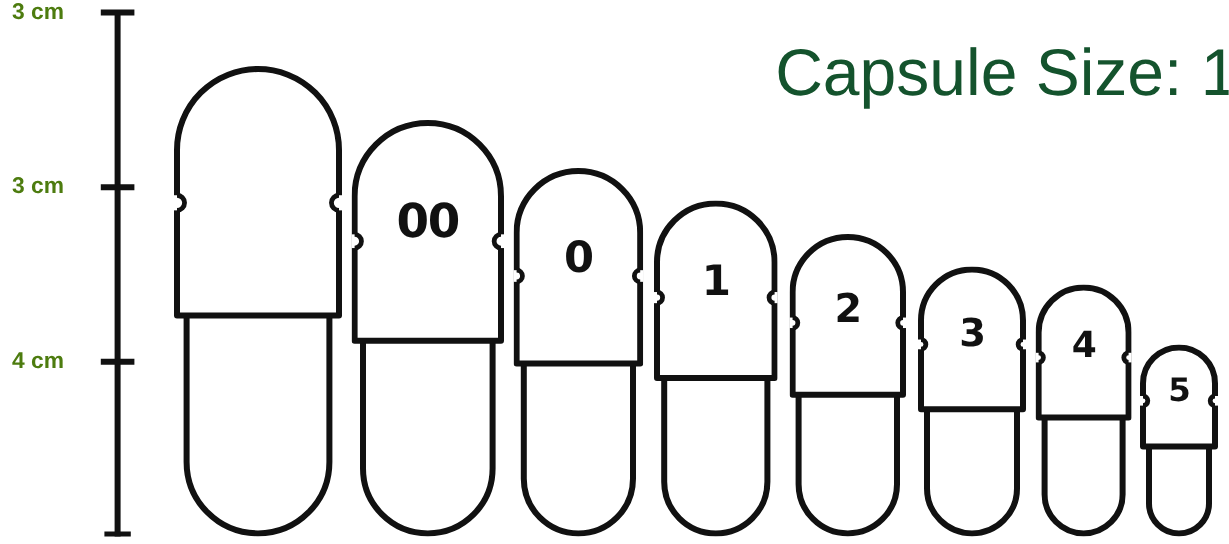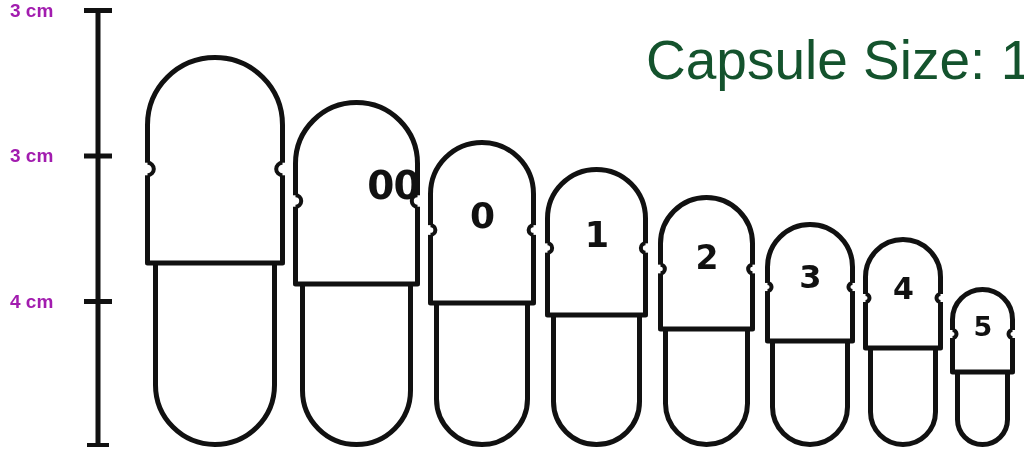--- a/index.html
+++ b/index.html
@@ -6,21 +6,21 @@
   .stage{
     position:relative;width:1024px;height:453px;background:#ffffff;
     font-family:"Liberation Sans",sans-serif;overflow:hidden;
   }
   .title{
     position:absolute;left:646px;top:28px;font-size:55px;color:#14532d;
     font-family:"Liberation Sans",sans-serif;white-space:nowrap;
   }
   .ruler-svg{position:absolute;left:0;top:0;}
   .ruler-label{
-    position:absolute;left:10px;font-size:19px;font-weight:bold;color:#a21caf;
+    position:absolute;left:10px;font-size:19px;font-weight:bold;color:#4d7c0f;
     font-family:"Liberation Sans",sans-serif;white-space:nowrap;text-align:center;
   }
   .capsule{position:absolute;}
   .capsule svg{position:absolute;left:0;top:0;}
   .capsule-label{
     position:absolute;left:0;width:100%;text-align:center;font-weight:bold;
     color:#111;font-family:"DejaVu Sans",sans-serif;transform:translateY(-50%);
     letter-spacing:-1px;
   }
 </style>
@@ -51,21 +51,21 @@
     </div>
     <div class="capsule" style="left: 293px; top: 100px; width: 127px; height: 347px;">
       <svg width="127" height="347" viewBox="0 0 127 347">
         <path d="M 9.5 172 L 9.5 290.5 A 54 54 0 0 0 117.5 290.5 L 117.5 172 Z" fill="#fff" stroke="#111111" stroke-width="5" stroke-linejoin="round"></path>
         <path d="M 2.5 184 L 2.5 63.5 A 61 61 0 0 1 124.5 63.5 L 124.5 184 Z" fill="#fff" stroke="#111111" stroke-width="5" stroke-linejoin="round"></path>
         <rect x="-1.5" y="95.285" width="8" height="11.43" fill="#fff"></rect>
         <path d="M 2.5 95.285 A 5.715 5.715 0 0 1 2.5 106.715" fill="none" stroke="#111111" stroke-width="4"></path>
         <rect x="120.5" y="95.285" width="8" height="11.43" fill="#fff"></rect>
         <path d="M 124.5 95.285 A 5.715 5.715 0 0 0 124.5 106.715" fill="none" stroke="#111111" stroke-width="4"></path>
       </svg>
-      <div class="capsule-label" style="top: 85px; font-size: 39px; margin-left: 37px;">00</div>
+      <div class="capsule-label" style="top: 85px; font-size: 39px;">00</div>
     </div>
     <div class="capsule" style="left: 428px; top: 140px; width: 108px; height: 307px;">
       <svg width="108" height="307" viewBox="0 0 108 307">
         <path d="M 8.5 151 L 8.5 259 A 45.5 45.5 0 0 0 99.5 259 L 99.5 151 Z" fill="#fff" stroke="#111111" stroke-width="5" stroke-linejoin="round"></path>
         <path d="M 2.5 163 L 2.5 54 A 51.5 51.5 0 0 1 105.5 54 L 105.5 163 Z" fill="#fff" stroke="#111111" stroke-width="5" stroke-linejoin="round"></path>
         <rect x="-1.5" y="85.14" width="8" height="9.719999999999999" fill="#fff"></rect>
         <path d="M 2.5 85.14 A 4.859999999999999 4.859999999999999 0 0 1 2.5 94.86" fill="none" stroke="#111111" stroke-width="4"></path>
         <rect x="101.5" y="85.14" width="8" height="9.719999999999999" fill="#fff"></rect>
         <path d="M 105.5 85.14 A 4.859999999999999 4.859999999999999 0 0 0 105.5 94.86" fill="none" stroke="#111111" stroke-width="4"></path>
       </svg>

